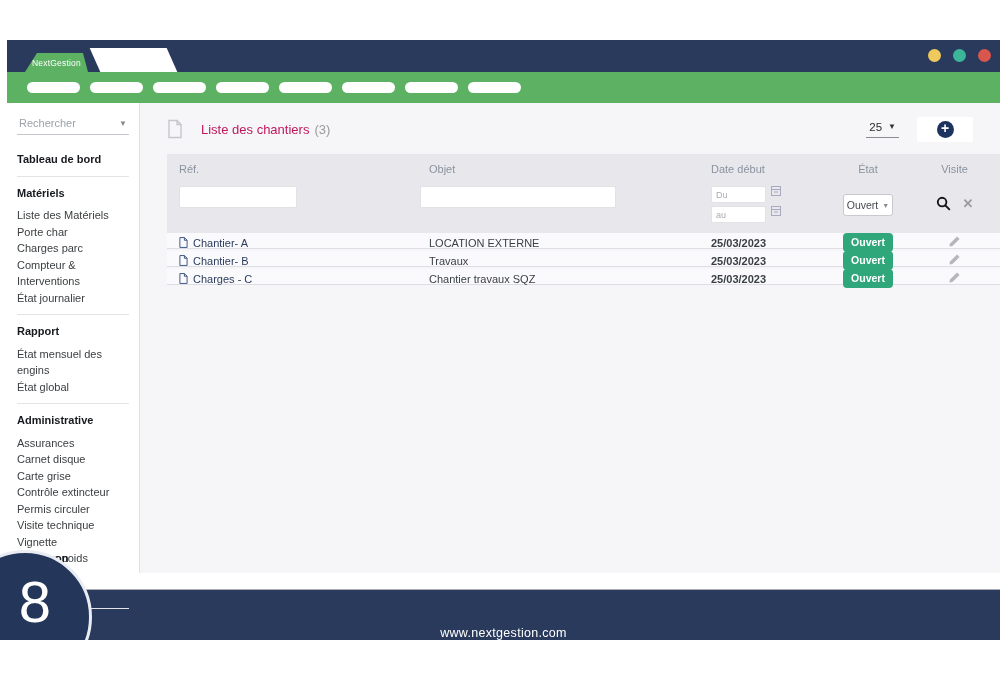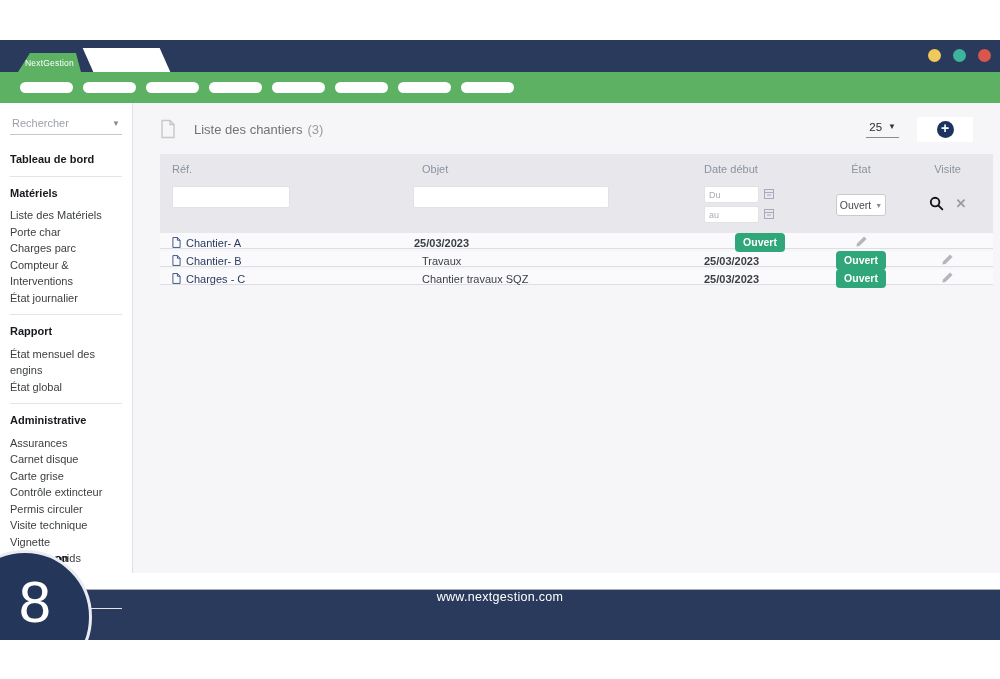--- a/index.html
+++ b/index.html
@@ -5,21 +5,21 @@
   * { box-sizing: border-box; margin: 0; padding: 0; }
   html, body { background: #ffffff; }
   body {
     width: 1000px; height: 679px;
     font-family: "Liberation Sans", sans-serif;
     position: relative;
   }
   .app {
     position: absolute; left: 0; top: 40px;
     width: 1000px; height: 600px;
-    background: #ffffff; overflow: hidden;
+    background: #ffffff; overflow: hidden; padding-left: 7px;
   }
 
   
   .topbar { position: relative; height: 32px; background: #293A5C; }
   .brand-tab {
     position: absolute; left: 18px; bottom: 0; width: 63px; height: 19px;
     background: #5CB163;
     clip-path: polygon(19% 0%, 92% 0%, 100% 100%, 0% 100%);
     display: flex; align-items: center; justify-content: center;
     color: #fff; font-size: 8.5px; letter-spacing: .2px;
@@ -54,21 +54,21 @@
   hr.side { border: none; border-top: 1px solid #E4E4E8; margin: 8px 2px 8px 0; }
   .partial-label {
     position: absolute; left: 55px; top: 512px; z-index: 2;
     font-size: 11px; font-weight: 700; color: #16191d;
   }
 
   
   .main { flex: 1; background: #F6F6F8; }
   .main-header { display: flex; align-items: center; margin: 13px 27px 9px 27px; height: 26px; }
   .page-icon { margin-right: 18px; display: flex; }
-  .page-title { font-size: 13px; color: #737373; }
+  .page-title { font-size: 13px; color: #be185d; }
   .page-count { font-size: 13px; color: #9a9a9a; margin-left: 5px; }
   .spacer { flex: 1; }
   .page-size {
     display: flex; align-items: center; gap: 6px; margin-right: 18px;
     border-bottom: 1px solid #8A8A90; padding: 0 3px 4px 3px;
     font-size: 11.5px; color: #2a2a2e; cursor: default;
   }
   .page-size .caret { font-size: 8px; color: #333; }
   .add-btn {
     width: 56px; height: 25px; background: #fff; border: none; border-radius: 2px;
@@ -87,21 +87,21 @@
   .thead .c3 { padding-left: 4px; }
   .thead .c4, .thead .c5 { text-align: center; }
   .tfilter { background: #E8E8EC; padding: 2px 0 10px 0; align-items: flex-start; }
   .f-input {
     height: 22px; border: 1px solid #E2E2E6; border-radius: 2px; background: #fff;
     font-size: 11px; padding: 0 5px; outline: none; font-family: inherit;
   }
   .f1 { margin-left: 12px; width: 118px; }
   .f2 { margin-left: 3px; width: 196px; }
   .date-col { padding-left: 4px; display: flex; flex-direction: column; gap: 3px; }
-  .date-line { display: flex; align-items: center; gap: 5px; }
+  .date-line { display: flex; align-items: flex-start; gap: 5px; }
   .date-input { width: 55px; height: 17px; border: 1px solid #E2E2E6; border-radius: 2px;
     background: #fff; font-size: 9px; padding: 0 4px; color: #555; outline: none; font-family: inherit; }
   .date-input::placeholder { color: #ABABB3; }
   .etat-col { display: flex; justify-content: center; padding-top: 8px; }
   .etat-select {
     width: 50px; height: 22px; background: #fff; border: 1px solid #C9C9CF; border-radius: 3px;
     display: flex; align-items: center; justify-content: center; gap: 4px;
     font-size: 10.5px; color: #46494e; cursor: default;
   }
   .etat-select .caret { font-size: 7px; color: #8a8a90; }
@@ -117,21 +117,21 @@
     display: inline-block; background: #2FA77B; color: #fff; font-weight: 700;
     font-size: 10.5px; padding: 3px 8px 4px 8px; border-radius: 4px;
   }
   .pencil-cell { text-align: center; }
   .pencil-btn { background: none; border: none; cursor: pointer; padding: 0; }
 
   
   .white-strip { height: 16px; background: #fff; }
   .footer {
     height: 51px; background: #293A5C; border-top: 1px solid #ACACB1;
-    display: flex; align-items: flex-start; justify-content: center;
+    display: flex; align-items: flex-end; justify-content: center;
     color: #fff; font-size: 12.5px; letter-spacing: .3px;
   }
   .corner-badge {
     position: absolute; left: -42px; top: 510px; z-index: 5;
     width: 134px; height: 134px; border-radius: 50%;
     background: #243659; border: 3px solid #E9EDF3;
     display: flex; align-items: center; justify-content: center;
   }
   .corner-badge span {
     color: #fff; font-size: 58px; font-weight: 400;
@@ -279,20 +279,21 @@
         </div>
 
         <div class="grid trow">
           <div class="ref-cell">
             <svg width="9" height="11" viewBox="0 0 10 12" fill="none" stroke="#2F4A7A" stroke-width="1">
               <path d="M1 0.5 h5 l3 3 v8 h-8 z"></path>
                 <path d="M6 0.5 v3 h3"></path>
             </svg>
             <span>Chantier- A</span>
           </div>
+          <div class="objet-cell">LOCATION EXTERNE</div>
           <div class="date-cell">25/03/2023</div>
           <div class="badge-cell"><span class="badge">Ouvert</span></div>
           <div class="pencil-cell">
             <button class="pencil-btn">
               <svg width="13" height="13" viewBox="0 0 16 16">
                 <path d="M11.2 1.8 l3 3 L5.5 13.5 l-3.8 .8 .8-3.8 z" fill="#B5B5BB"></path>
               </svg>
             </button>
           </div>
         </div>

